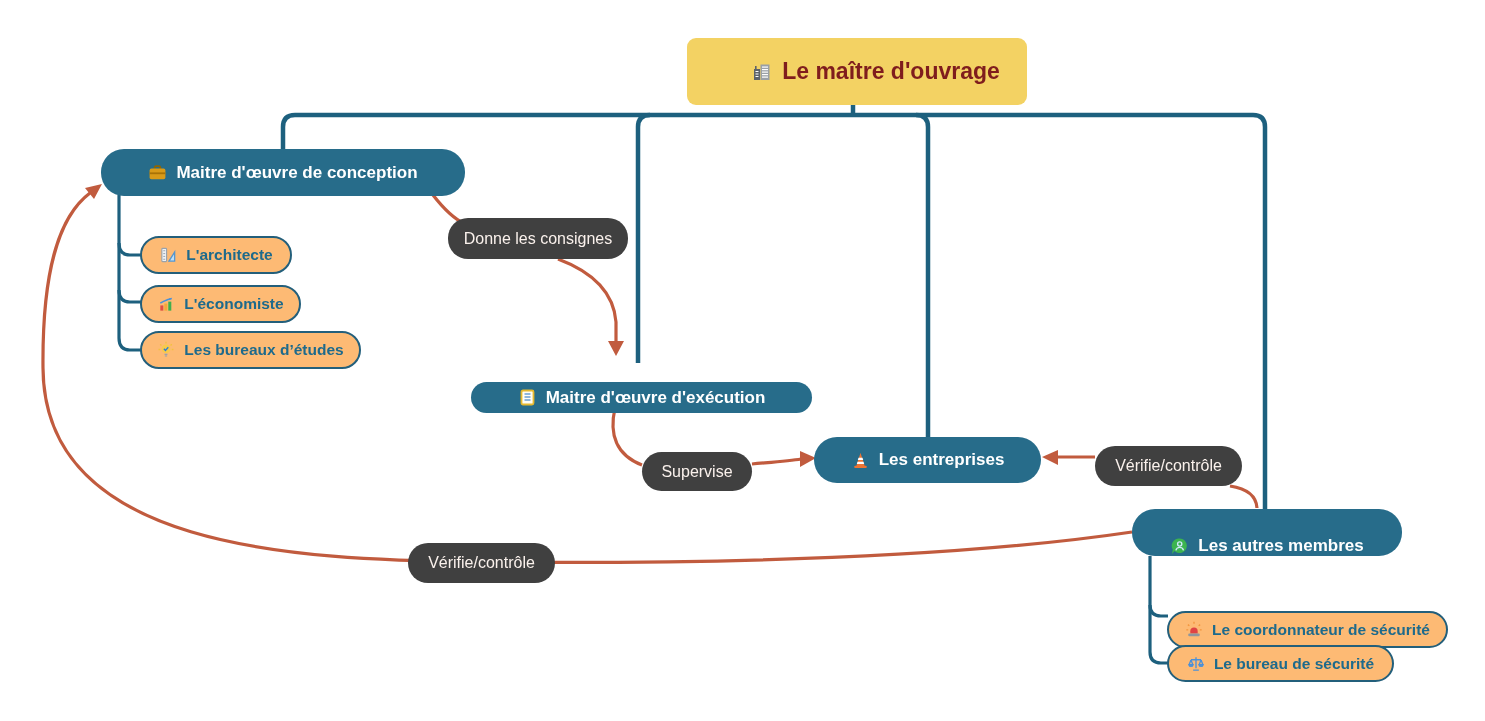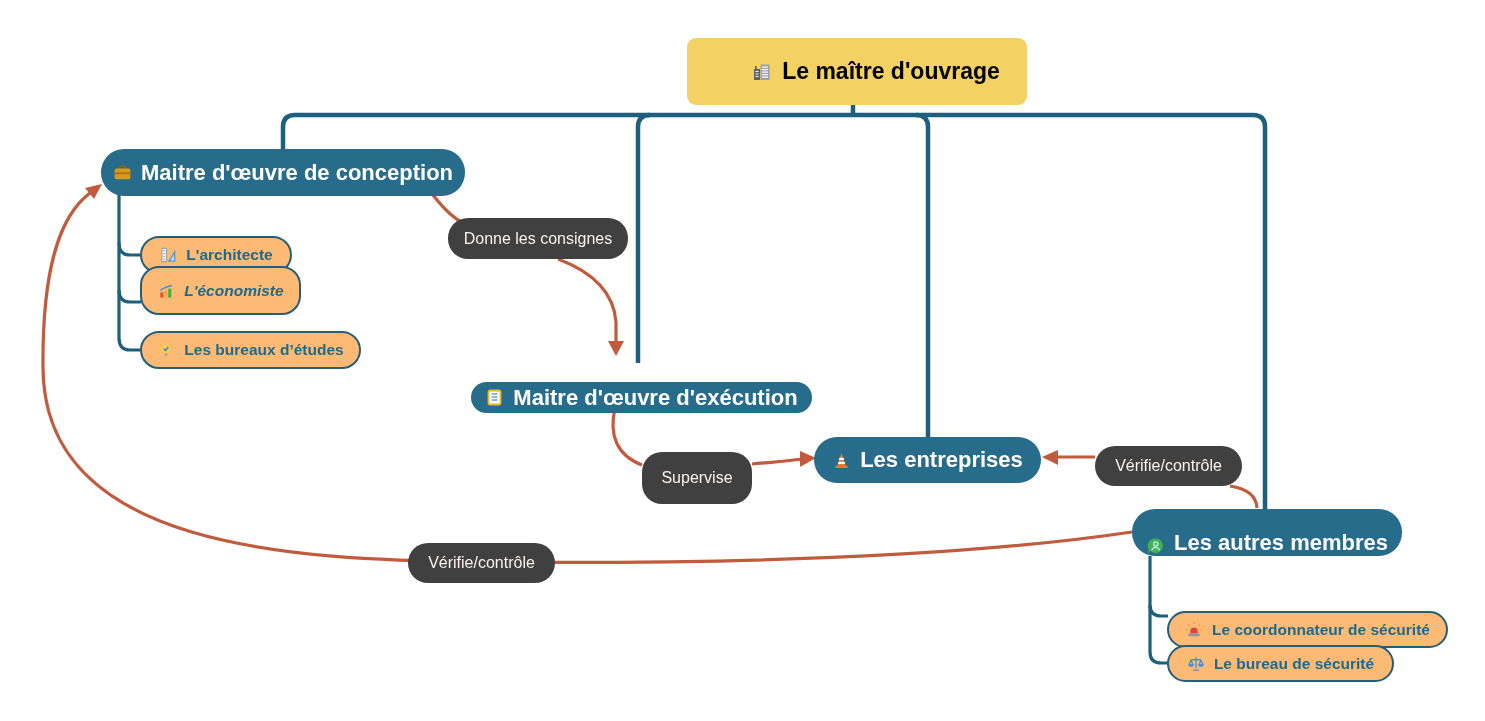--- a/index.html
+++ b/index.html
@@ -7,26 +7,26 @@
     position:relative;width:1485px;height:721px;background:#ffffff;
     font-family:"Liberation Sans",sans-serif;overflow:hidden;
   }
   .connector-layer{position:absolute;left:0;top:0;width:1485px;height:721px;}
   .node{
     position:absolute;display:flex;align-items:center;justify-content:center;
     gap:9px;white-space:nowrap;box-sizing:border-box;
   }
   .node .icon{display:flex;align-items:center;justify-content:center;flex:0 0 auto;}
   .root-node{
-    background:#f3d263;border-radius:9px;color:#000000;
+    background:#f3d263;border-radius:9px;color:#7f1d1d;
     font-size:23px;font-weight:bold;padding-left:37px;
   }
   .branch-node{
     background:#276c8a;border-radius:23px;color:#ffffff;
-    font-size:22px;font-weight:bold;
+    font-size:17px;font-weight:bold;
   }
   .leaf-node{
     background:#fdba74;border:2.5px solid #235f7b;border-radius:19px;
     color:#1d6a8c;font-size:15.5px;font-weight:bold;
   }
   .edge-label{
     position:absolute;display:flex;align-items:center;justify-content:center;
     background:#404040;border-radius:20px;color:#faf1ec;font-size:16px;
     white-space:nowrap;box-sizing:border-box;
   }
@@ -107,21 +107,21 @@
     <span class="icon">
       <svg width="18" height="18" viewBox="0 0 19 19">
         <rect x="3" y="2.5" width="5" height="14" rx="0.8" fill="#eef1f4" stroke="#9aa2ab" stroke-width="1.2"></rect>
         <path d="M4.5 5 h2 M4.5 8 h2 M4.5 11 h2 M4.5 14 h2" stroke="#9aa2ab" stroke-width="1"></path>
         <path d="M10.5 16 L16.5 16 L16.5 6.5 Z" fill="#bfe0f7" stroke="#5596cf" stroke-width="1.4"></path>
       </svg>
     </span>
     <span>L'architecte</span>
   </div>
 
-  <div class="node leaf-node" style="left:140px;top:266px;width:161px;height:49px;font-style:italic;">
+  <div class="node leaf-node" style="left:140px;top:285px;width:161px;height:38px;">
     <span class="icon">
       <svg width="18" height="18" viewBox="0 0 19 19">
         <rect x="3.5" y="11" width="3.2" height="5.5" fill="#e04f44"></rect>
         <rect x="7.7" y="9" width="3.2" height="7.5" fill="#f2a93b"></rect>
         <rect x="11.9" y="7" width="3.2" height="9.5" fill="#3faf4e"></rect>
         <path d="M3.5 8.5 C7 6.5 10 5.5 14 3.9" fill="none" stroke="#4a90d9" stroke-width="1.6"></path>
         <path d="M16 3 l-3.2 0.3 2 2.3 Z" fill="#4a90d9"></path>
       </svg>
     </span>
     <span>L'économiste</span>
@@ -194,21 +194,21 @@
         </g>
       </svg>
     </span>
     <span>Le bureau de sécurité</span>
   </div>
 
   <div class="edge-label" style="left:448px;top:218px;width:180px;height:41px;">
     <span>Donne les consignes</span>
   </div>
 
-  <div class="edge-label" style="left:642px;top:452px;width:110px;height:52px;">
+  <div class="edge-label" style="left:642px;top:452px;width:110px;height:39px;">
     <span>Supervise</span>
   </div>
 
   <div class="edge-label" style="left:1095px;top:446px;width:147px;height:40px;">
     <span>Vérifie/contrôle</span>
   </div>
 
   <div class="edge-label" style="left:408px;top:543px;width:147px;height:40px;">
     <span>Vérifie/contrôle</span>
   </div>

